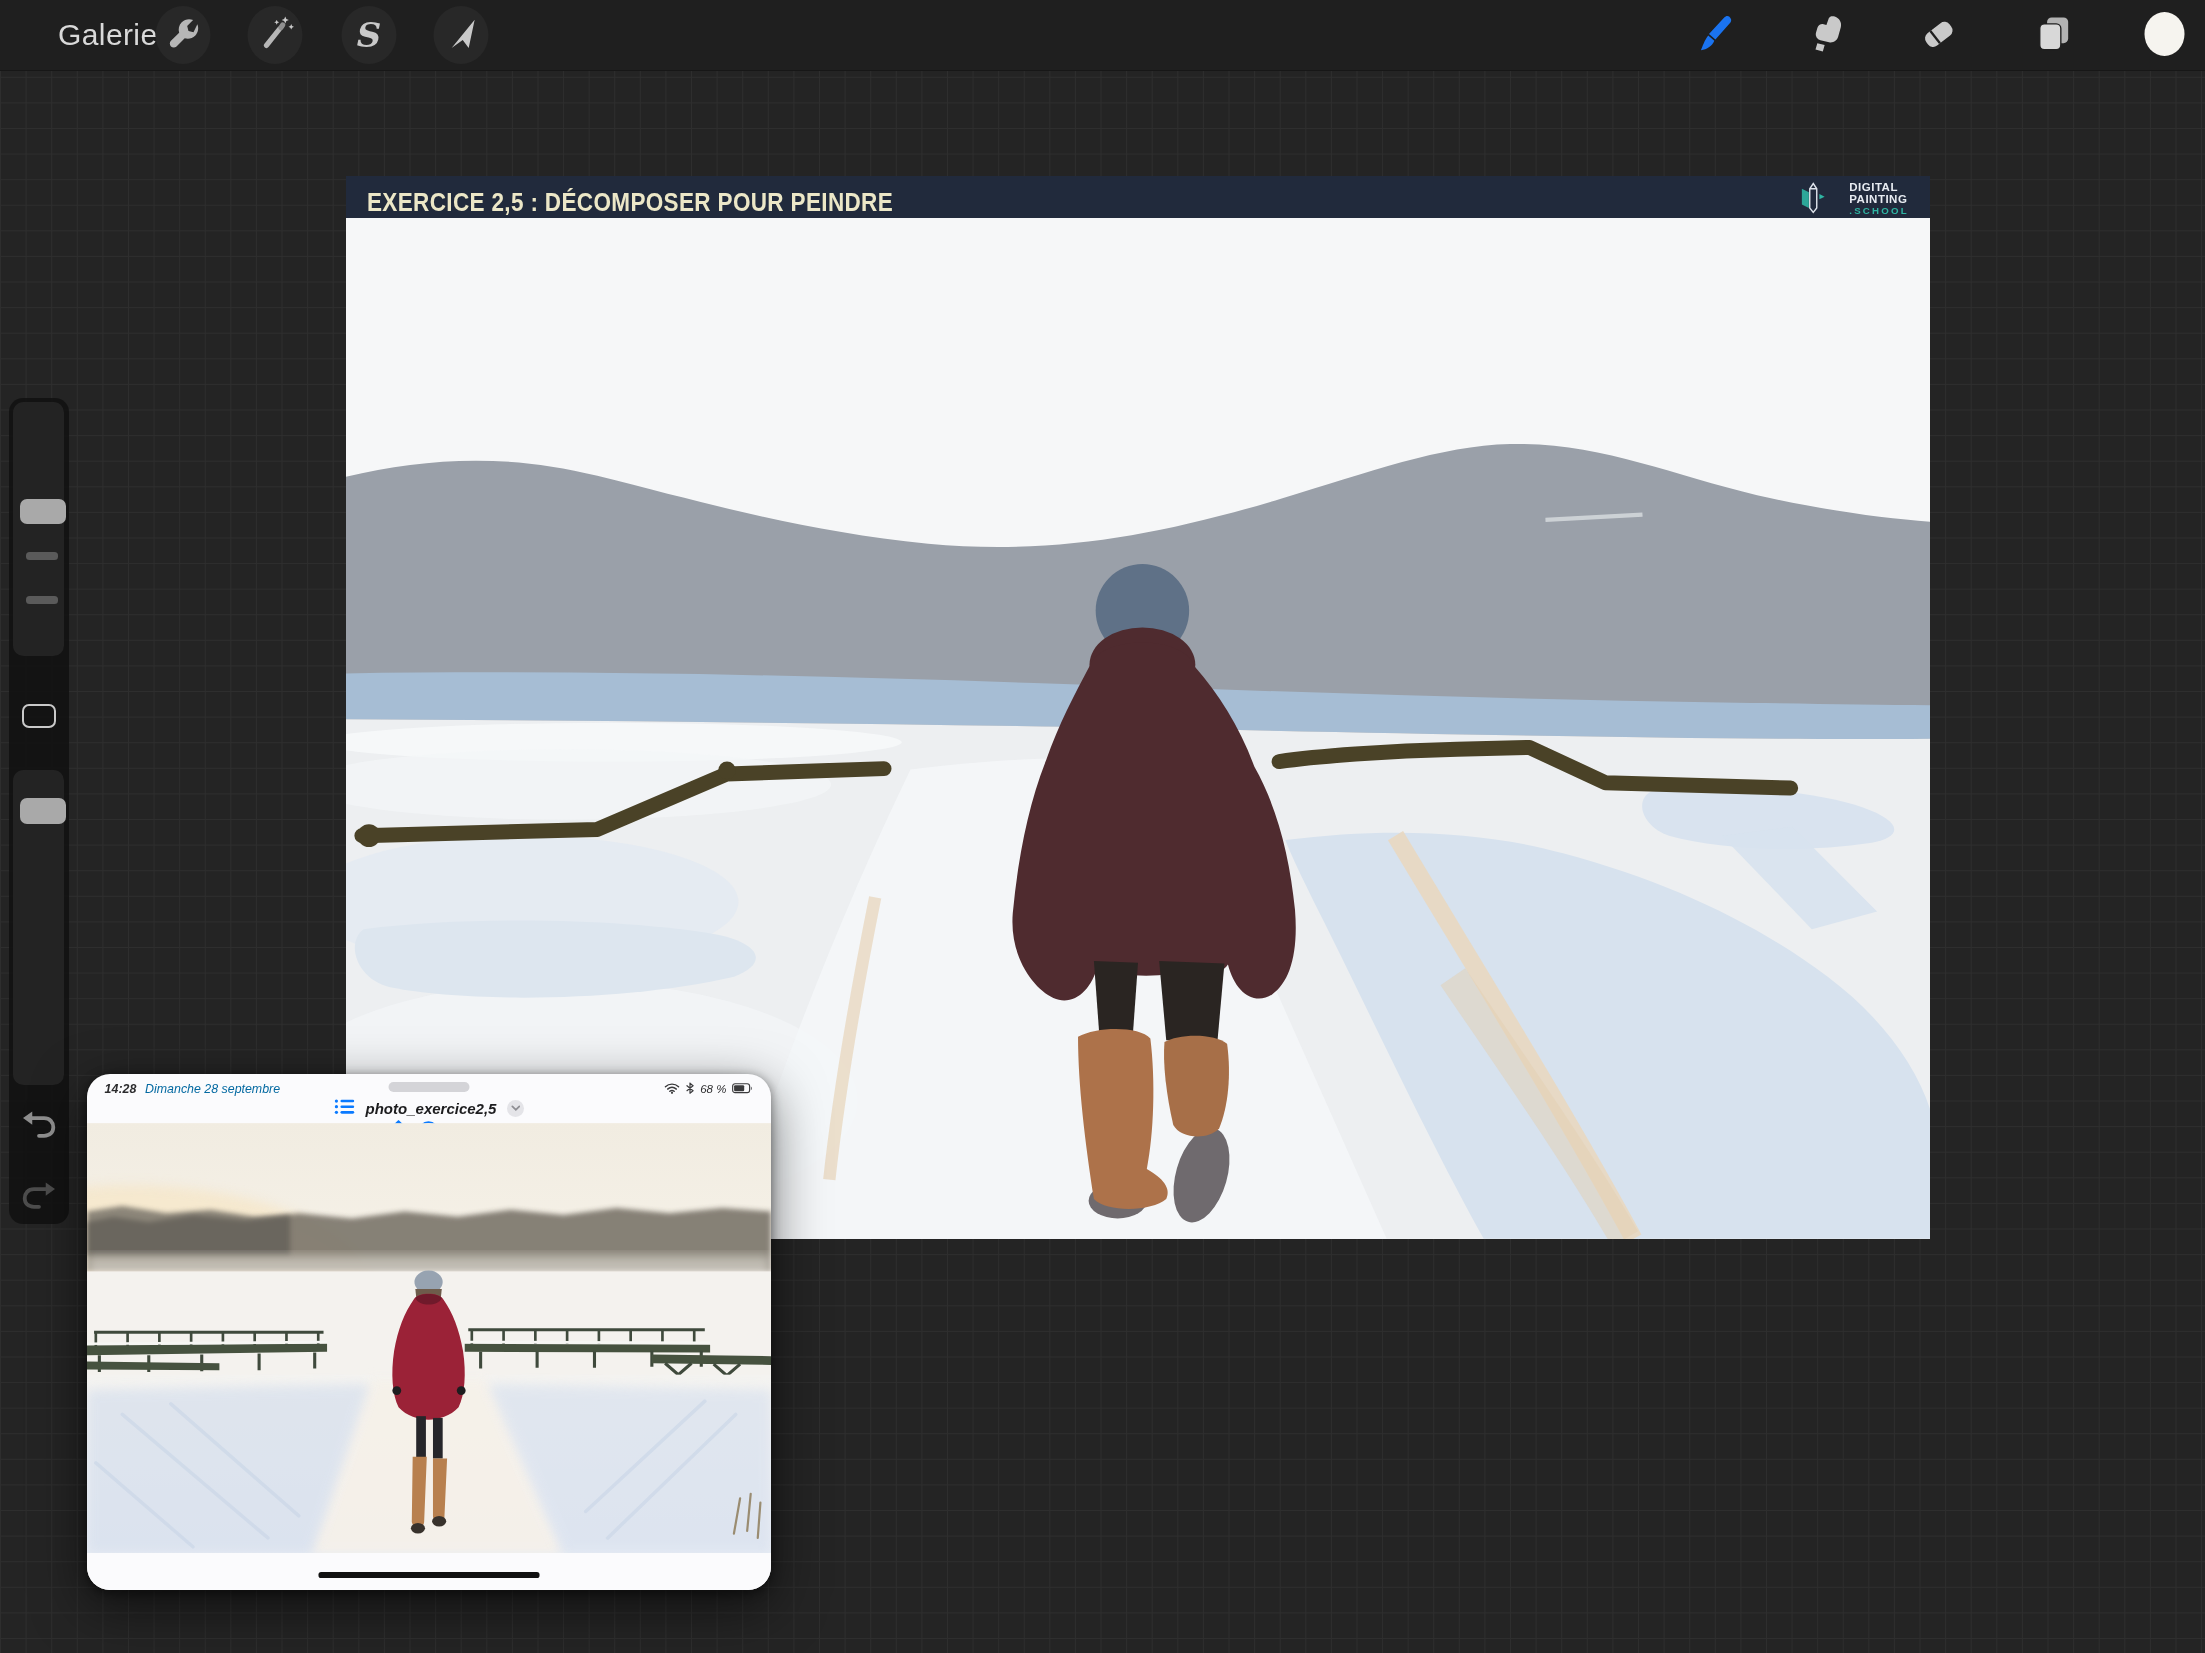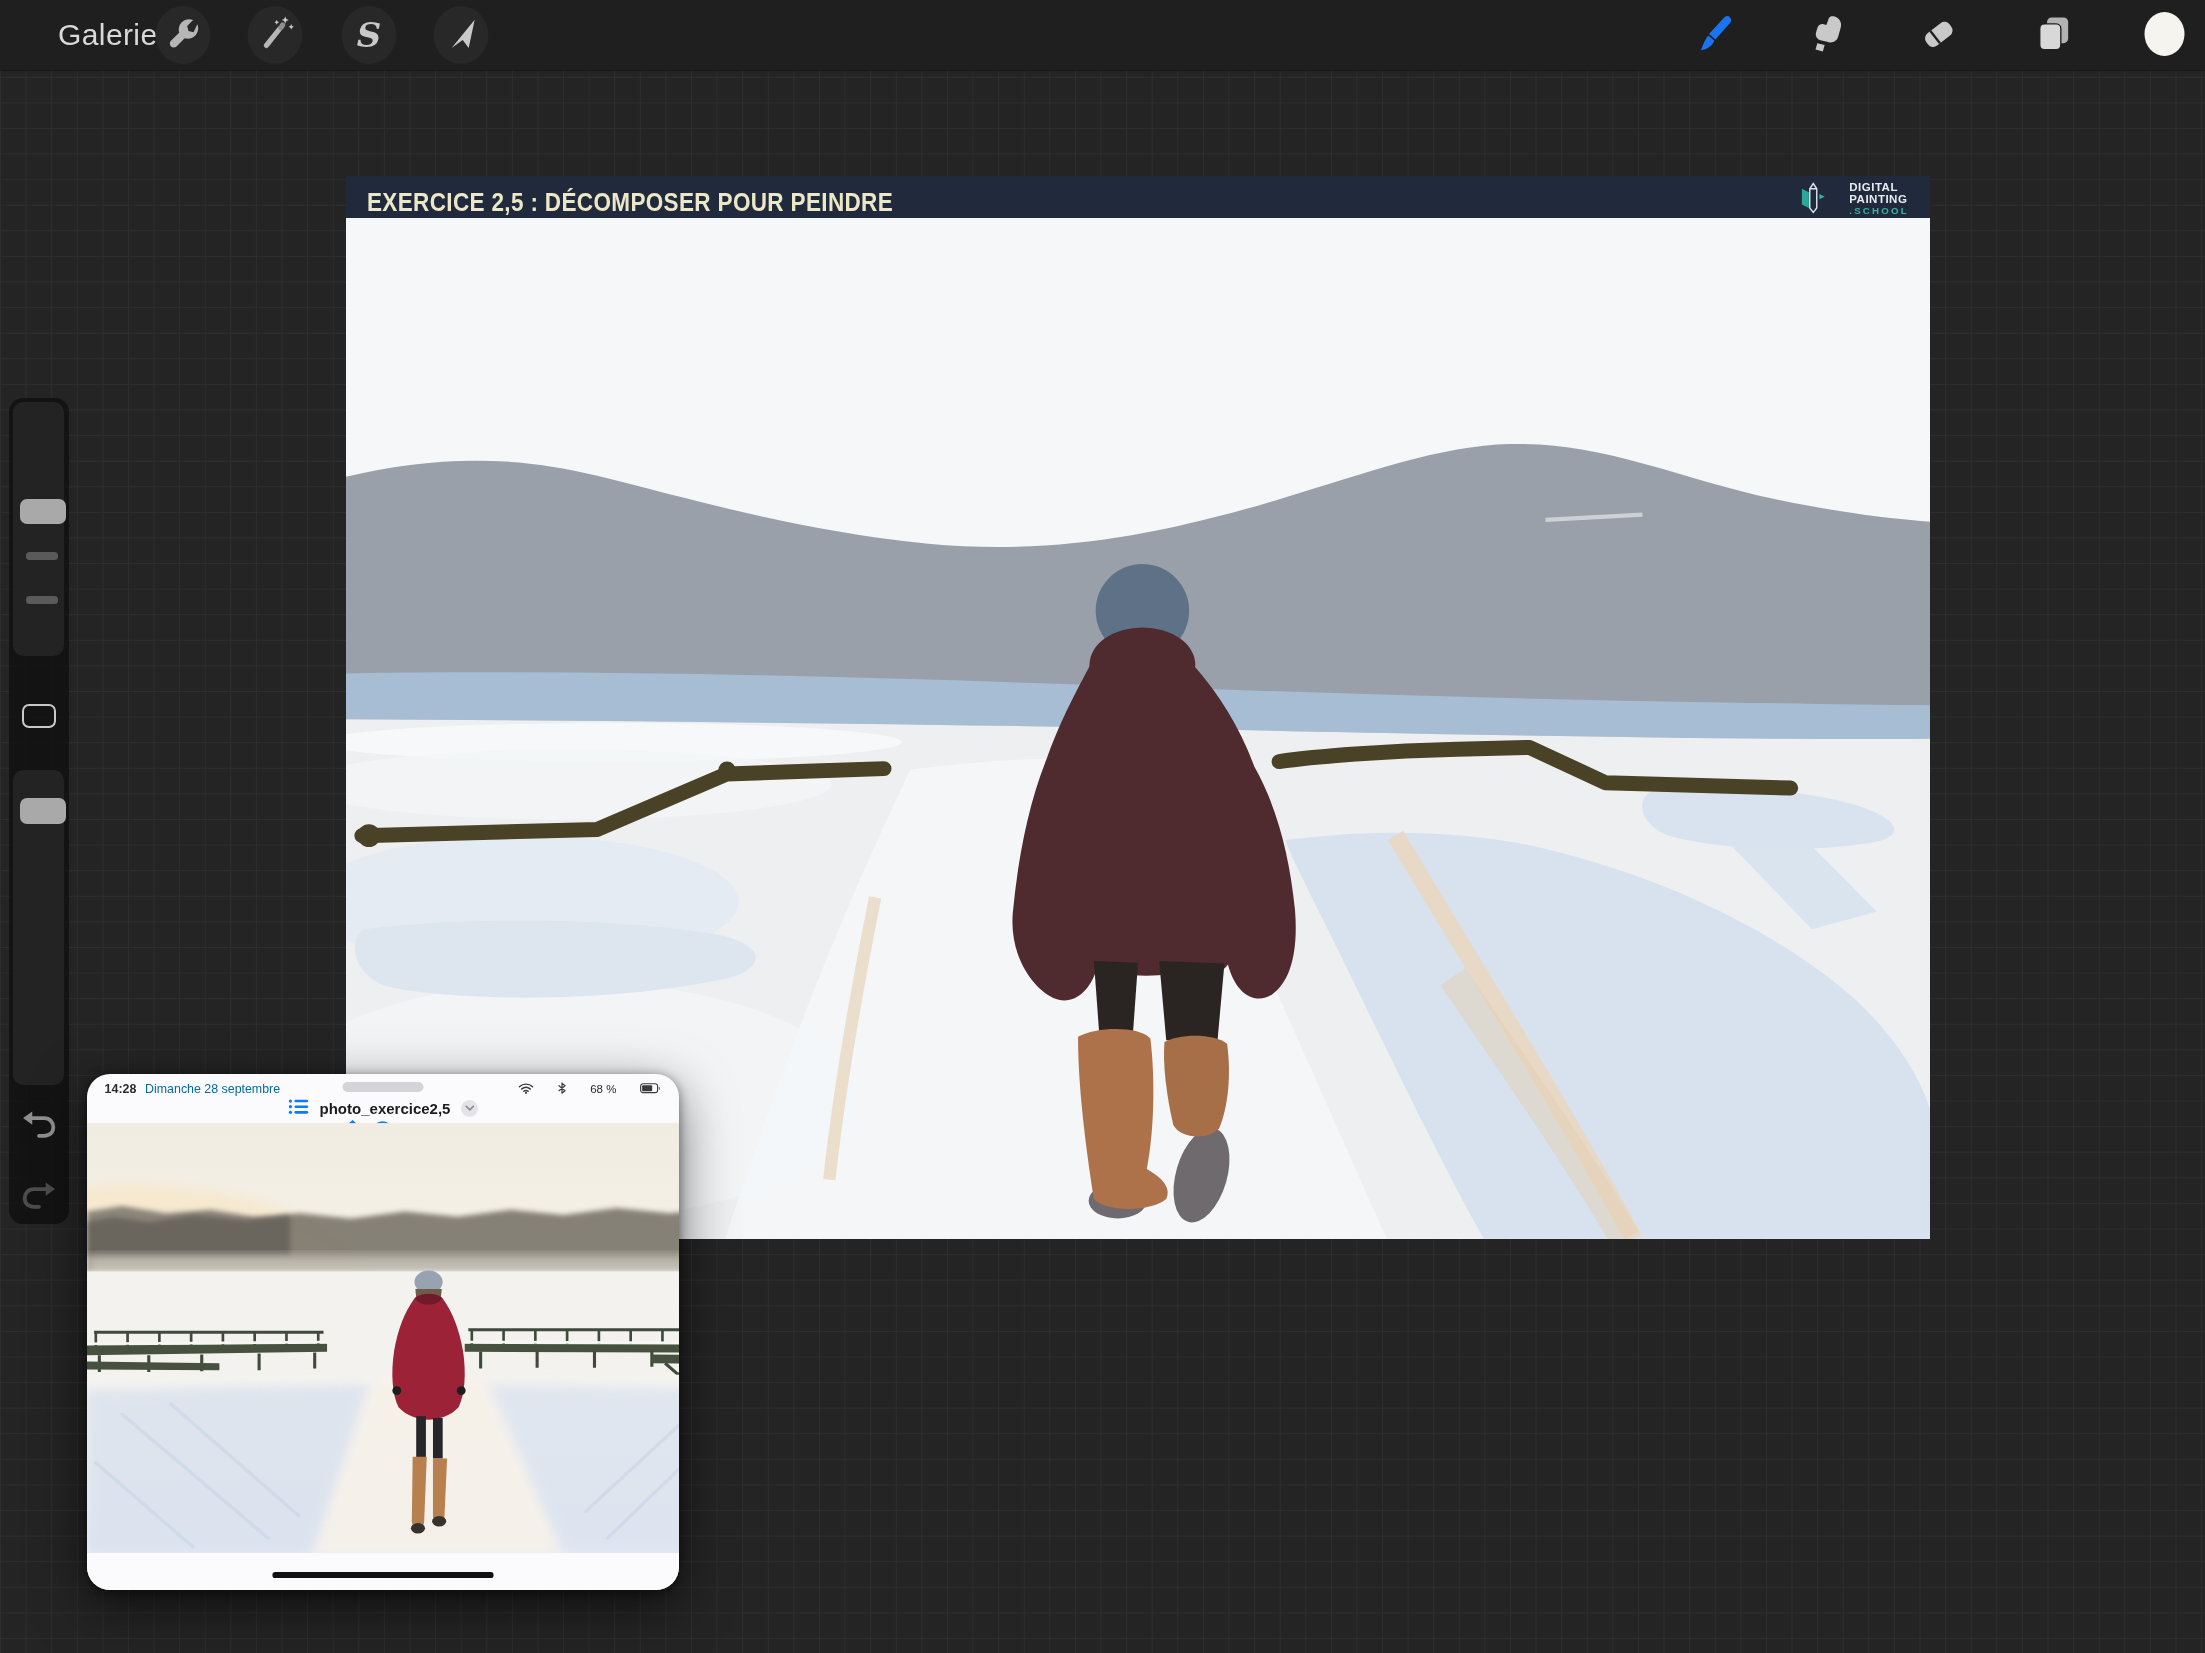--- a/index.html
+++ b/index.html
@@ -77,32 +77,33 @@
     color:#ece7c7; font-size:26.5px; font-weight:bold; letter-spacing:0.4px; white-space:nowrap;
   }
   .logo { display:flex; align-items:center; gap:23px; padding-right:12.4px; }
   .logo-text { display:flex; flex-direction:column; line-height:1.02; }
   .logo-line { color:#e8ecf2; font-size:11.5px; font-weight:bold; letter-spacing:0.5px; }
   .logo-school { color:#2fb5a3; font-size:9.7px; font-weight:bold; letter-spacing:2.2px; }
   .painting { display:block; width:1584px; height:1021px; background:#f6f7f8; }
 
   
   .ref-window {
-    position:absolute; left:87px; top:1074px; width:592px; height:516px;
+    position:absolute; left:87px; top:1074px; width:684px; height:516px;
     background:#fbfbfd; border-radius:23px; overflow:hidden; z-index:40;
     box-shadow:0 16px 53px rgba(0,0,0,.55), 0 2.6px 10.6px rgba(0,0,0,.45);
+    font-style:italic;
   }
   .ref-statusbar {
     position:absolute; left:0; top:0; width:100%; height:23px;
     display:flex; align-items:center; justify-content:space-between; padding:7px 17.6px 0 17.6px;
   }
   .status-left { display:flex; gap:8.8px; align-items:baseline; }
   .status-time { font-size:12.4px; font-weight:bold; color:#2c2c2e; }
   .status-date { font-size:12.4px; color:#0369a1; }
-  .status-right { display:flex; gap:24px; align-items:center; }
+  .status-right { display:flex; gap:6px; align-items:center; }
   .status-batt-label { font-size:11.5px; color:#2c2c2e; }
   .drag-pill {
     position:absolute; left:50%; top:8px; transform:translateX(-50%);
     width:81px; height:9.7px; border-radius:5.3px; background:#d4d4d8;
   }
   .ref-toolbar {
     position:absolute; left:0; top:23px; width:100%; height:25.6px;
     display:flex; align-items:center; justify-content:space-between; padding:0 17.6px;flex-direction:column;
   }
   .ref-tb-left { display:flex; align-items:center; gap:10.6px; }

